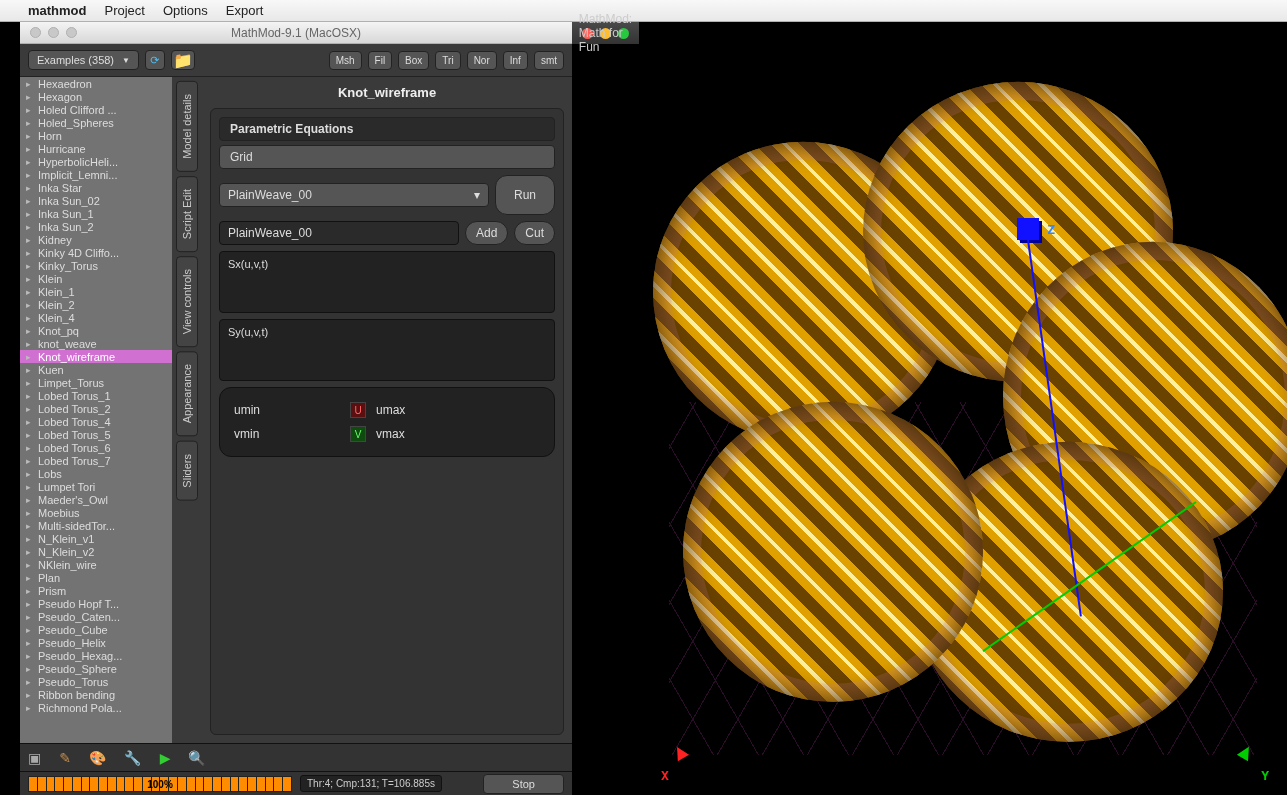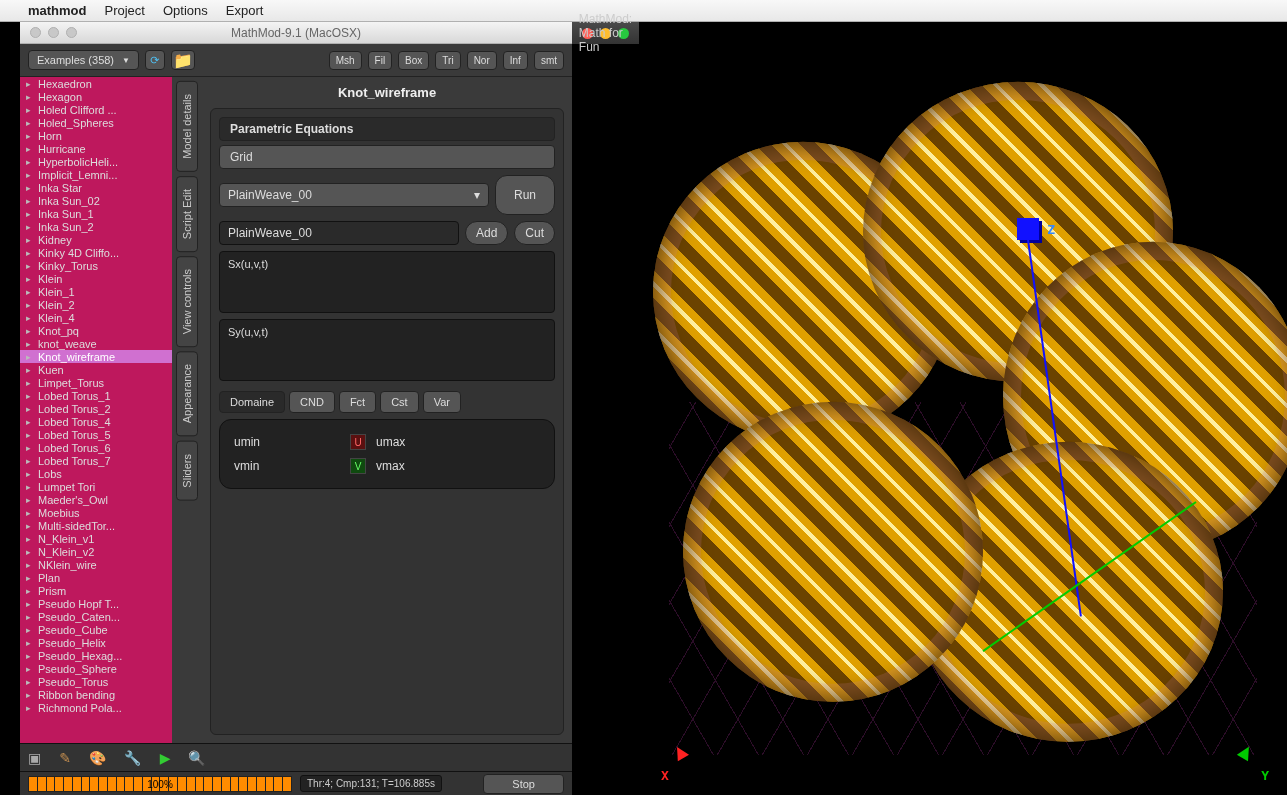--- a/index.html
+++ b/index.html
@@ -32,21 +32,21 @@
 .combo { background: #555; border: 1px solid #222; border-radius: 4px; padding: 3px 8px; font-size: 11px; display: flex; align-items: center; gap: 8px; color:#ddd; }
 .combo .caret { font-size: 8px; }
 .circlebtn { width: 20px; height: 20px; background: #555; border:1px solid #222; border-radius:4px; display:flex;align-items:center;justify-content:center;font-size:11px;color:#4fc3f7;}
 .folderbtn { width:24px;height:20px;background:#555;border:1px solid #222;border-radius:4px;display:flex;align-items:center;justify-content:center;}
 .spacer { flex: 1; }
 .minibtn { background: #555; border:1px solid #222; border-radius:4px; padding: 3px 6px; font-size: 10px; color:#ddd; }
 
 .main-split { flex: 1; display: flex; min-height: 0; }
 
 
-.tree { width: 152px; background: #be185d; overflow-y: auto; font-size: 11px; }
+.tree { width: 152px; background: #737373; overflow-y: auto; font-size: 11px; }
 .tree-item { display:flex;align-items:center;padding:1px 4px 1px 18px;color:#ddd;white-space:nowrap;overflow:hidden;position:relative;height:13px;}
 .tree-item::before { content:"▸"; position:absolute; left:6px; font-size:9px; color:#bbb;}
 .tree-item.sel { background:#d070d0; color:#fff; }
 
 
 .side-tabs { width: 30px; background: #3a3a3a; display: flex; flex-direction: column; align-items: center; padding-top: 4px; gap:4px;}
 .side-tab { writing-mode: vertical-rl; transform: rotate(180deg); font-size: 11px; padding: 12px 4px; background: #444; border:1px solid #222; border-radius:4px; color:#ccc; white-space:nowrap; }
 
 
 .detail { flex:1; background:#3a3a3a; padding:4px 8px 8px 8px; display:flex; flex-direction:column; min-height:0;}
@@ -75,21 +75,21 @@
 
 .bottom-tb { height:28px;background:#333;display:flex;align-items:center;padding:0 8px;gap:18px;border-top:1px solid #111;}
 .bt-icon{font-size:14px;color:#c89050;}
 .bt-icon.grn{color:#3c3;}
 .bt-icon.gry{color:#aaa;}
 
 
 .progress-row{height:24px;background:#333;display:flex;align-items:center;padding:0 8px;gap:8px;border-top:1px solid #111;}
 .progress-bar{flex:0 0 264px;height:16px;background:#222;display:flex;gap:1px;padding:1px;position:relative;}
 .pseg{flex:1;background:#ff8c00;}
-.ppct{position:absolute;left:50%;top:50%;transform:translate(-50%,-50%);font-size:10px;color:#000;font-weight:400;}
+.ppct{position:absolute;left:50%;top:50%;transform:translate(-50%,-50%);font-size:10px;color:#000;font-weight:700;}
 .pstat{font-size:10px;color:#ccc;background:#222;padding:2px 6px;border:1px solid #111;border-radius:3px;}
 .stopbtn{background:#555;border:1px solid #222;border-radius:4px;padding:3px 28px;font-size:11px;color:#ddd;margin-left:auto;}
 
 
 .viewport { flex:1; background:#000; position:relative; overflow:hidden;}
 .hud { position:absolute; top:8px; left:12px; font-family: Menlo, monospace; font-size:14px; line-height:1.3;}
 .hud .k{color:#0f0;} .hud .v{color:#f22;}
 .axis-label{position:absolute;font-family:Menlo,monospace;font-size:13px;font-weight:600;}
 .ax-x{color:#f22;bottom:12px;left:22px;}
 .ax-y{color:#0c0;bottom:12px;right:18px;}
@@ -232,27 +232,20 @@
               </div>
               <div class="btn big">Run</div>
             </div>
             <div class="row">
               <div class="txt-input" style="flex:1">PlainWeave_00</div>
               <div class="btn">Add</div>
               <div class="btn">Cut</div>
             </div>
             <div class="formula-box">Sx(u,v,t)</div>
             <div class="formula-box">Sy(u,v,t)</div>
-            <div class="dom-tabs">
-              <div class="dom-tab active">Domaine</div>
-              <div class="dom-tab">CND</div>
-              <div class="dom-tab">Fct</div>
-              <div class="dom-tab">Cst</div>
-              <div class="dom-tab">Var</div>
-            </div>
             <div class="dom-grid">
               <div class="dom-row">
                 <span class="lbl">umin</span>
                 <span class="swatch red">U</span>
                 <span class="r-lbl">umax</span>
               </div>
               <div class="dom-row">
                 <span class="lbl">vmin</span>
                 <span class="swatch grn">V</span>
                 <span class="r-lbl">vmax</span>

